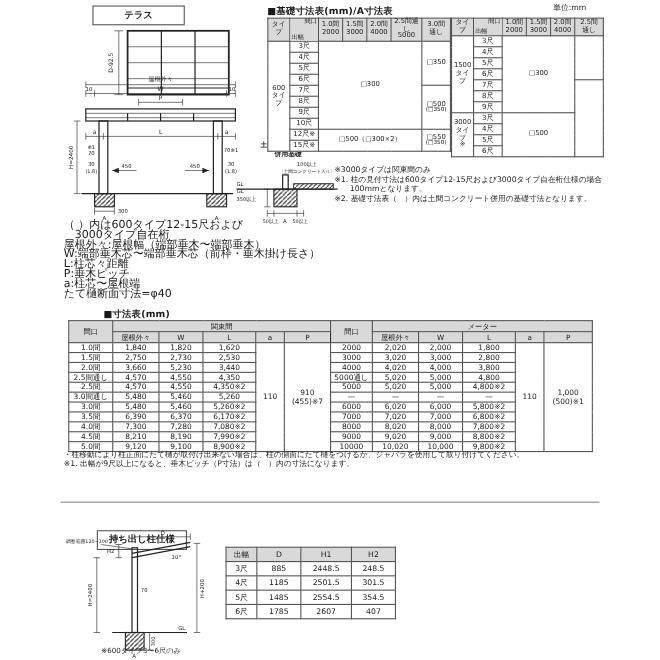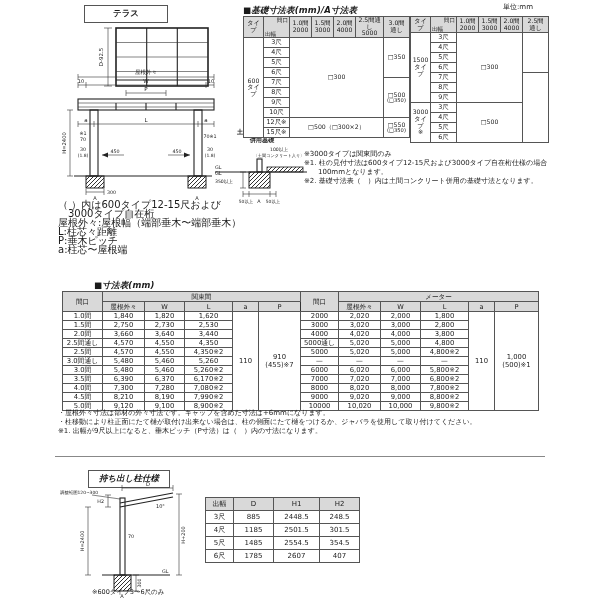--- a/index.html
+++ b/index.html
@@ -1,19 +1,19 @@
 <!DOCTYPE html>
 <html><head>
 <meta charset="utf-8">
 <style>
   html,body{margin:0;padding:0;}
   body{width:600px;height:600px;position:relative;background:#fff;
        font-family:"DejaVu Sans",sans-serif;color:#1a1a1a;overflow:hidden;}
   .abs{position:absolute;}
-  .ttl{font-weight:bold;font-size:8.5px;letter-spacing:.2px;font-style:italic;}
+  .ttl{font-weight:bold;font-size:8.5px;letter-spacing:.2px;}
   .boxttl{border:1.5px solid #555;font-weight:bold;font-size:8.5px;text-align:center;
           padding:2px 10px;background:#fff;}
   .noteline{font-size:7px;line-height:9px;white-space:nowrap;}
   .legendline{font-size:10px;line-height:9px;white-space:nowrap;}
   .unit{font-size:7px;}
   table{border-collapse:collapse;background:#fff;}
   .ft{border:1.5px solid #222;}
   .ft th,.ft td{border:1px solid #555;padding:0 1px;text-align:center;
                 font-weight:normal;font-size:6.2px;line-height:1.08;}
   .ft .hd{background:#d9d9d9;}
@@ -165,23 +165,25 @@
     <line class="dl" x1="63" y1="65" x2="63" y2="71"></line>
   <text font-size="4.4" text-anchor="middle" x="33" y="77">50以上</text>
   <text font-size="4.8" text-anchor="middle" x="46" y="77">A</text>
   <text font-size="4.4" text-anchor="middle" x="60" y="77">50以上</text>
 </svg>
 
 <div class="abs" style="left:58px;top:200px;width:250px;">
   <div class="legendline">（ ）内は600タイプ12-15尺および</div>
   <div class="legendline">　3000タイプ自在桁</div>
   <div class="legendline">屋根外々:屋根幅（端部垂木〜端部垂木）</div>
+  <div class="legendline">W:端部垂木芯〜端部垂木芯（前枠・垂木掛け長さ）</div>
   <div class="legendline">L:柱芯々距離</div>
   <div class="legendline">P:垂木ピッチ</div>
   <div class="legendline">a:柱芯〜屋根端</div>
+  <div class="legendline">たて樋断面寸法=φ40</div>
 </div>
 
 <div class="abs unit" style="left:503px;top:2px;">単位:mm</div>
 
 <div class="abs ttl" style="left:243px;top:5px;">■基礎寸法表(mm)/A寸法表</div>
 
 <table class="abs ft" style="left:243px;top:16px;">
   <colgroup>
       <col style="width:20px">
       <col style="width:26px">
@@ -417,21 +419,21 @@
         <td>2,730</td>
         <td>2,530</td>
     <td class="gsep">3000</td>
         <td>3,020</td>
         <td>3,000</td>
         <td>2,800</td>
   </tr>
   <tr style="height:8.5px">
     <td>2.0間</td>
         <td>3,660</td>
-        <td>3,640</td>
+        <td>5,230</td>
         <td>3,440</td>
     <td class="gsep">4000</td>
         <td>4,020</td>
         <td>4,000</td>
         <td>3,800</td>
   </tr>
   <tr style="height:8.5px">
     <td>2.5間通し</td>
         <td>4,570</td>
         <td>4,550</td>
@@ -508,28 +510,27 @@
         <td>8,900※2</td>
     <td class="gsep">10000</td>
         <td>10,020</td>
         <td>10,000</td>
         <td>9,800※2</td>
   </tr>
 </tbody>
   </table>
 
 <div class="abs" style="left:58px;top:409px;width:500px;">
-  <div class="noteline">・屋根外々寸法は部材の外々寸法です。キャップを含めた寸法は+6mmになります。</div>
   <div class="noteline">・柱移動により柱正面にたて樋が取付け出来ない場合は、柱の側面にたて樋をつけるか、ジャバラを使用して取り付けてください。</div>
   <div class="noteline">※1. 出幅が9尺以上になると、垂木ピッチ（P寸法）は（　）内の寸法になります。</div>
 </div>
 
 <div class="abs divider" style="left:55px;top:456px;width:490px;height:0;"></div>
 
-<div class="abs boxttl" style="left:88px;top:470px;font-style:italic;">
+<div class="abs boxttl" style="left:88px;top:482px;">
   <span>持ち出し柱仕様</span>
 </div>
 
 <svg class="abs" style="left:58px;top:480px;" width="135" height="120" viewBox="0 0 135 120">
   <defs>
     <pattern id="hC" width="4" height="4" patternUnits="userSpaceOnUse">
       <path d="M0,4 L4,0" stroke="#333" stroke-width="1"></path>
     </pattern>
   </defs>
 

